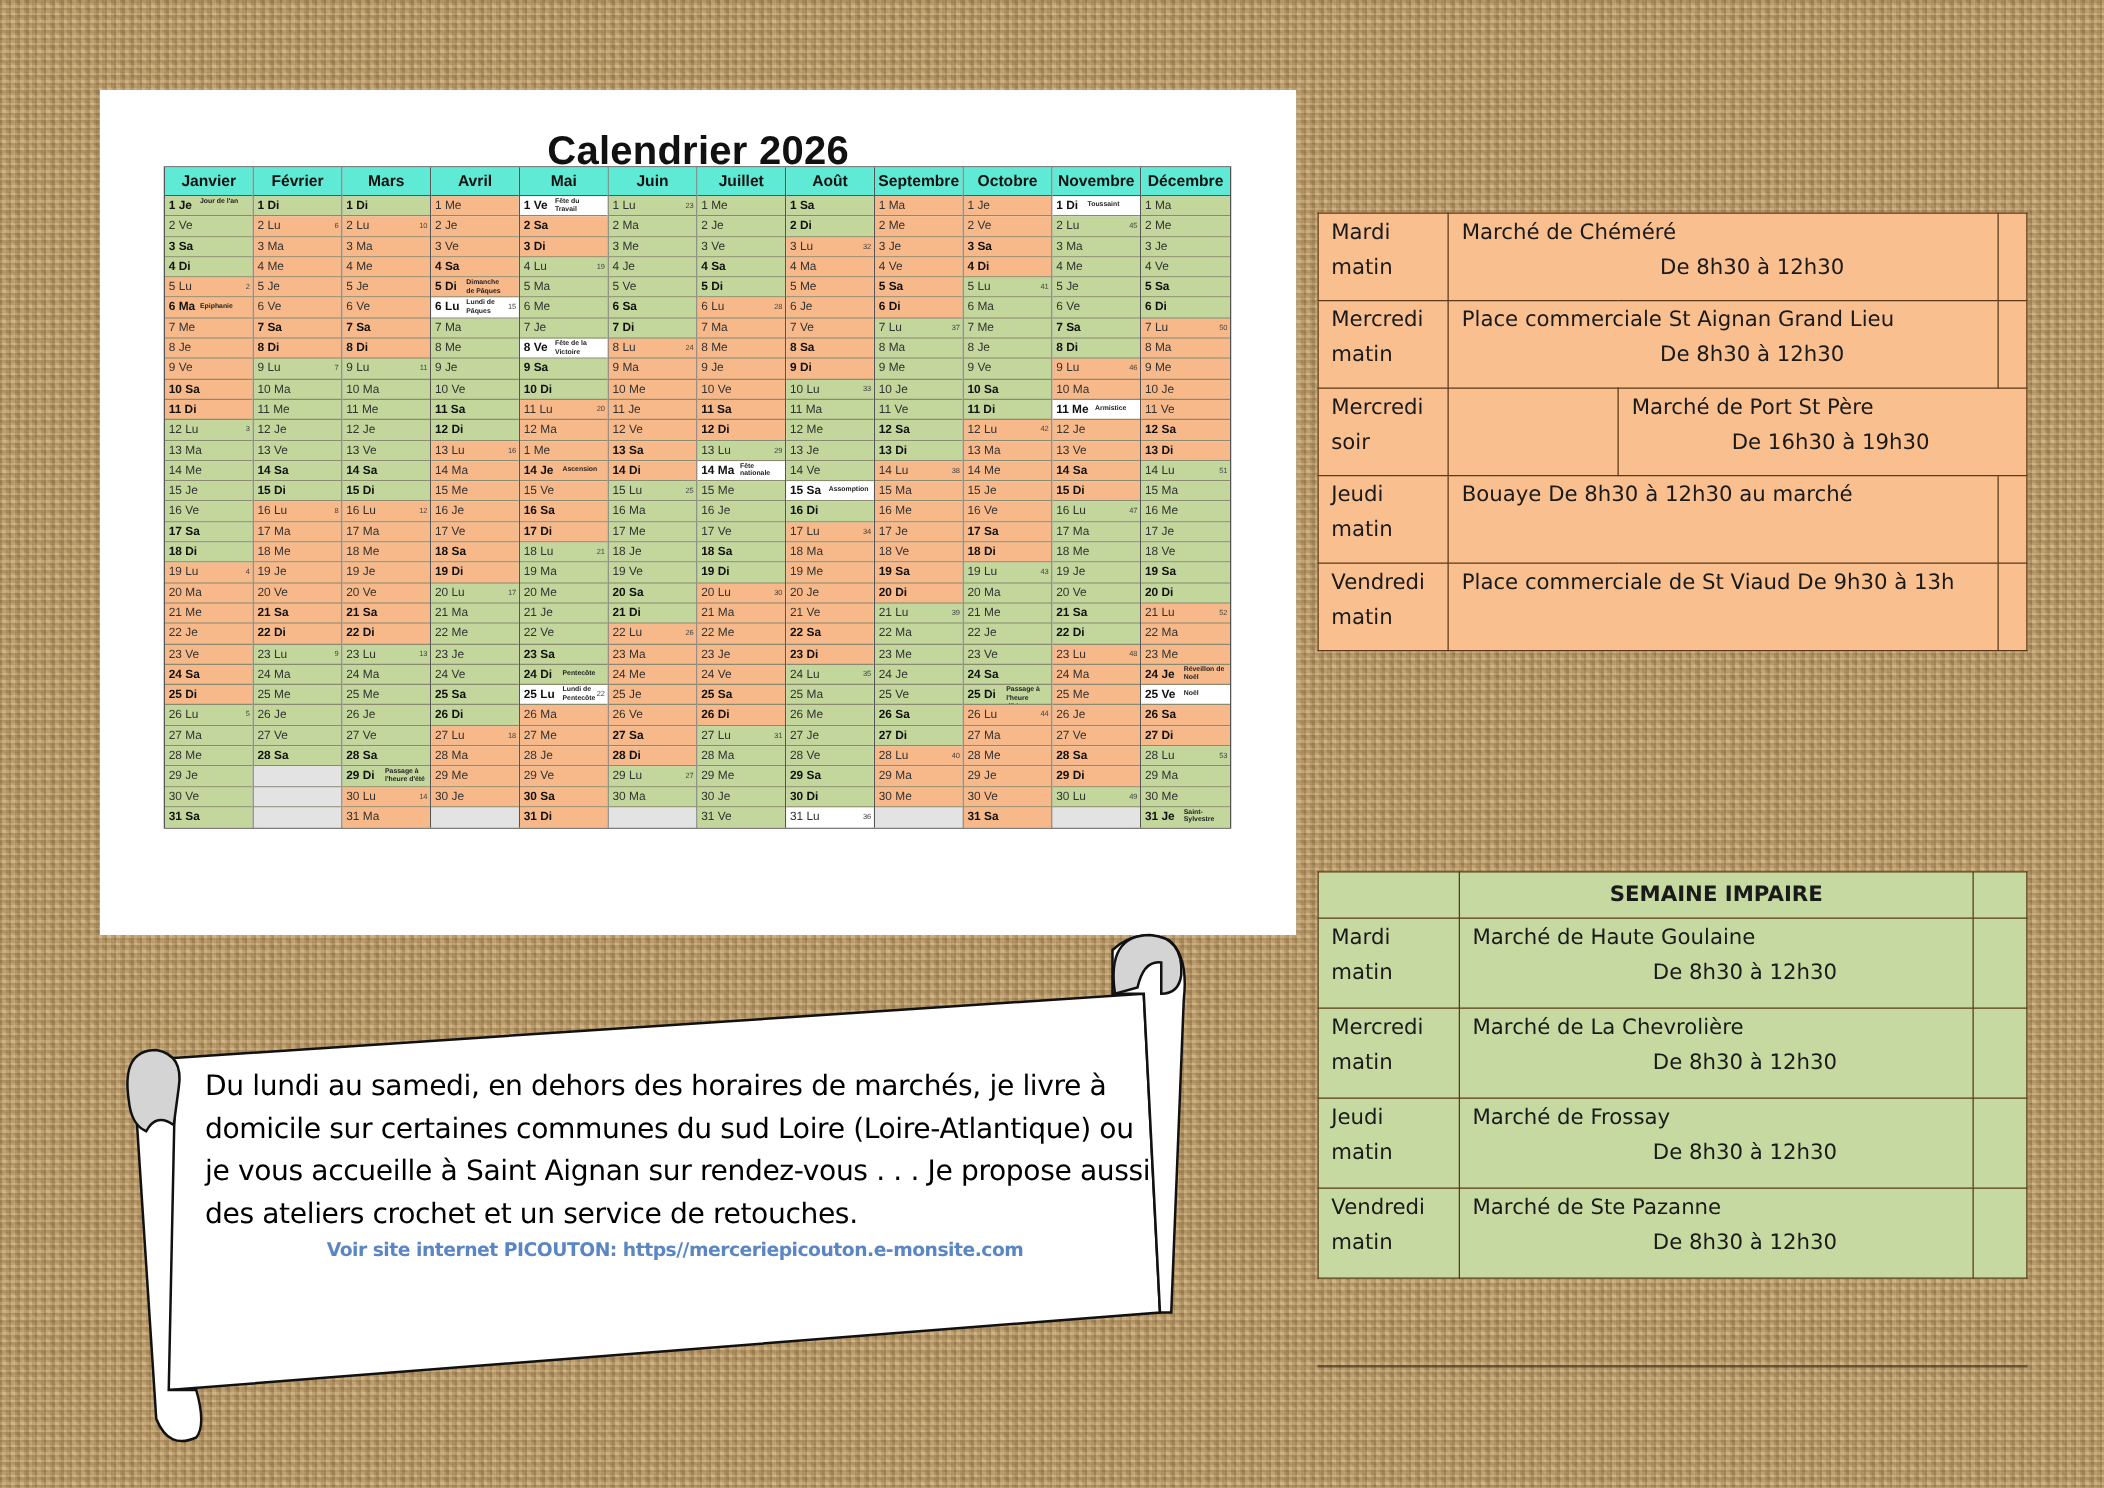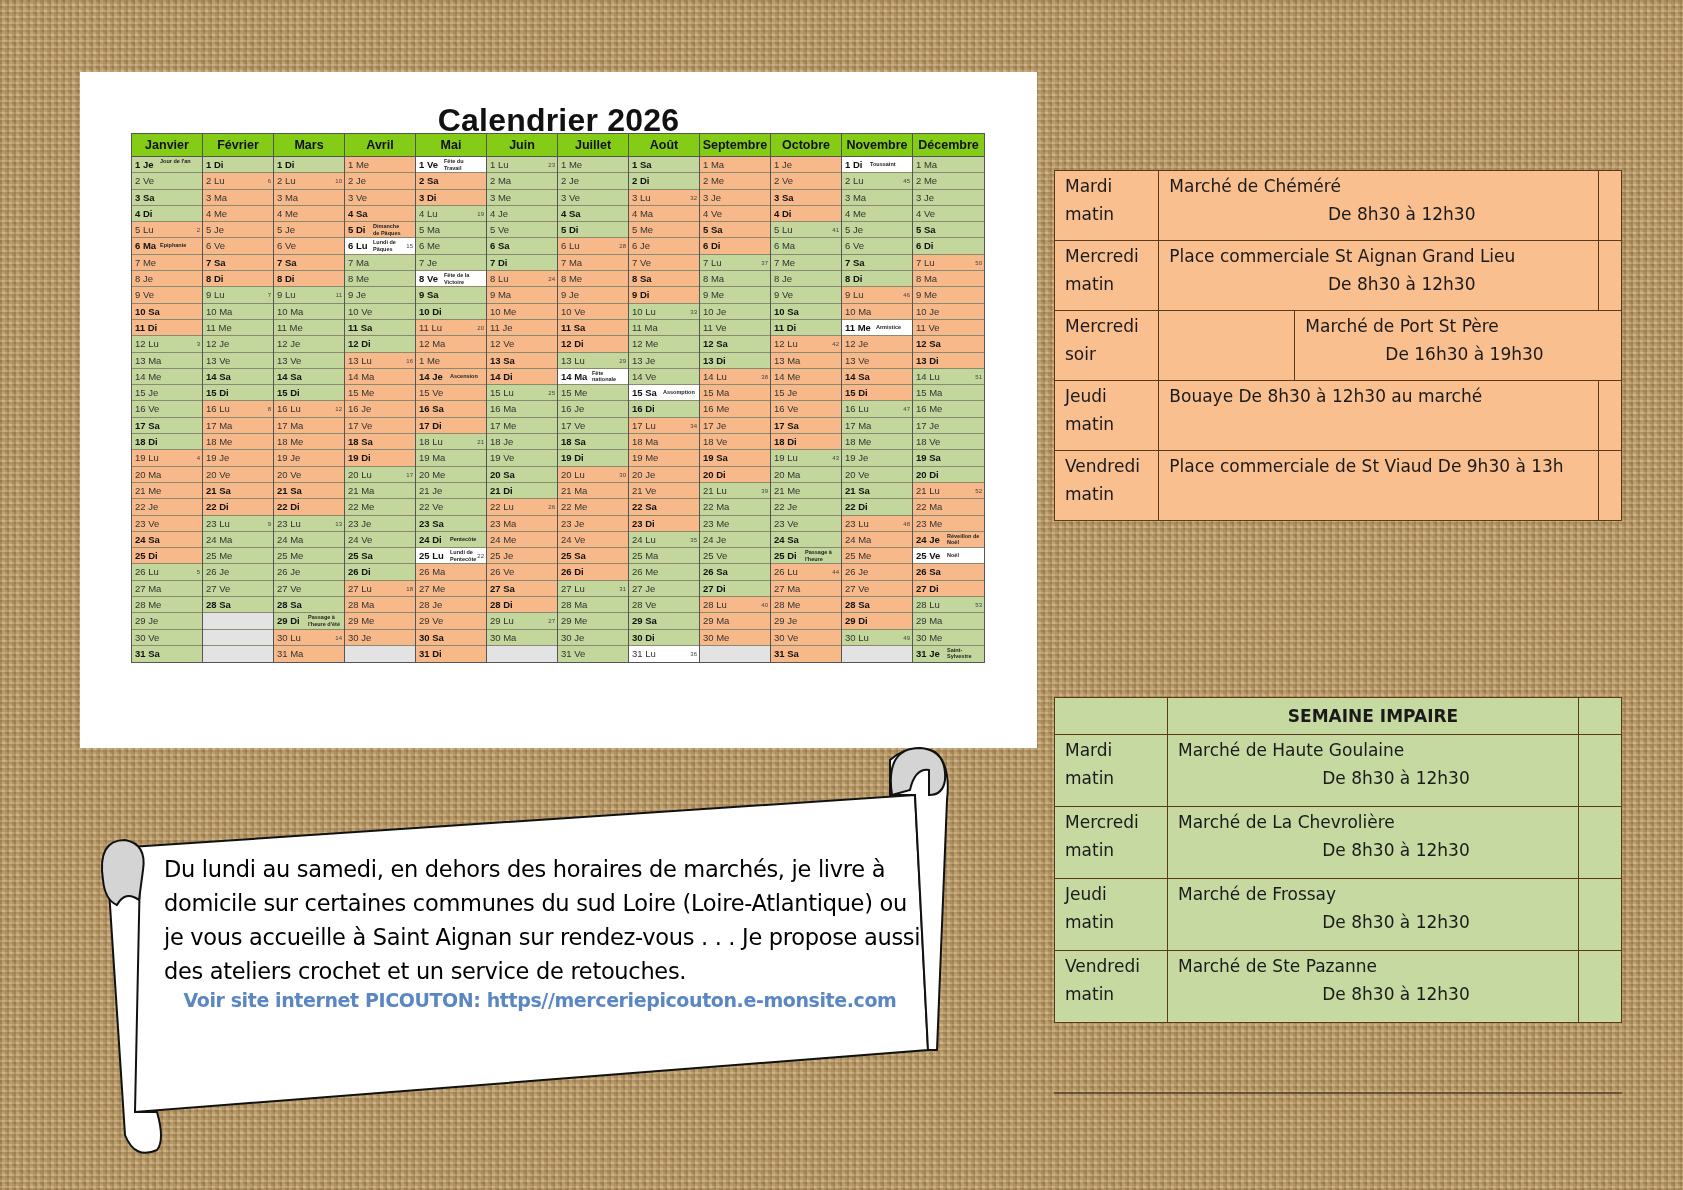--- a/index.html
+++ b/index.html
@@ -12,21 +12,21 @@
       repeating-linear-gradient(90deg, rgba(80,55,20,0.20) 0 2px, rgba(255,235,190,0.12) 2px 5px, rgba(110,80,30,0.10) 5px 7px),
       repeating-linear-gradient(45deg, rgba(255,255,255,0.04) 0 3px, rgba(0,0,0,0.04) 3px 6px);
   }
   
   .cal-panel{position:absolute;left:80px;top:72px;width:957px;height:676px;background:#fff;}
   .cal-title{position:absolute;left:0;right:0;top:30px;text-align:center;font-weight:bold;font-size:32px;color:#111;letter-spacing:0.2px;}
   .cal-grid{position:absolute;left:51px;top:61px;width:852px;border:1px solid #555;display:grid;
     grid-template-columns:repeat(12,1fr);background:#fff;}
   .month-col{border-right:1px solid #555;display:flex;flex-direction:column;}
   .month-col:last-child{border-right:none;}
-  .month-head{height:22px;line-height:22px;text-align:center;font-weight:bold;font-size:12.5px;color:#111;border-bottom:1px solid #555;background:#84cc16;}
+  .month-head{height:22px;line-height:22px;text-align:center;font-weight:bold;font-size:12.5px;color:#111;border-bottom:1px solid #555;background:#5eead4;}
   .day{height:16.3px;border-bottom:1px solid #8a8a70;position:relative;font-size:9.5px;line-height:16px;padding-left:3px;color:#333;box-sizing:border-box;white-space:nowrap;overflow:hidden;}
   .day:last-child{border-bottom:none;}
   .day.g{background:#c3d69b;}
   .day.o{background:#f8b98a;}
   .day.w{background:#ffffff;}
   .day.e{background:#e3e3e3;}
   .day.we{font-weight:bold;color:#111;}
   .day .hol{position:absolute;left:30px;top:1px;font-size:5.5px;line-height:6.5px;font-weight:bold;color:#222;white-space:normal;width:34px;}
   .day .hol.one{top:4px;}
   .day .wk{position:absolute;right:2px;top:0;font-size:6px;color:#444;font-weight:normal;}
@@ -41,21 +41,21 @@
   .impaire{top:697px;background:#c5d9a0;}
   .c1{width:92px;}
   .c3{width:22px;}
   .indent{padding-left:46px;display:block;text-align:center;}
   .indent2{padding-left:80px;display:block;}
   .bottom-line{position:absolute;left:1054px;top:1092px;width:568px;height:2px;background:#4a3a28;opacity:0.7;}
 
   
   .scroll-svg{position:absolute;left:95px;top:740px;}
   .scroll-text{position:absolute;left:164px;top:852px;width:760px;font-family:"DejaVu Sans",sans-serif;font-size:22.5px;line-height:34px;color:#000000;letter-spacing:-0.3px;}
-  .scroll-links{position:absolute;left:140px;top:985px;width:800px;text-align:center;font-family:"DejaVu Sans",sans-serif;font-size:19px;line-height:30px;color:#5b86c4;font-weight:bold;letter-spacing:-0.4px;}
+  .scroll-links{position:absolute;left:140px;top:985px;width:800px;text-align:center;font-family:"DejaVu Sans",sans-serif;font-size:15px;line-height:30px;color:#5b86c4;font-weight:bold;letter-spacing:-0.4px;}
   .scroll-links .last{font-weight:normal;}
 </style>
 </head>
 <body>
 
 <div class="cal-panel">
   <div class="cal-title">Calendrier 2026</div>
   <div class="cal-grid" id="cal-grid">
       <div class="month-col">
         <div class="month-head">Janvier</div>

